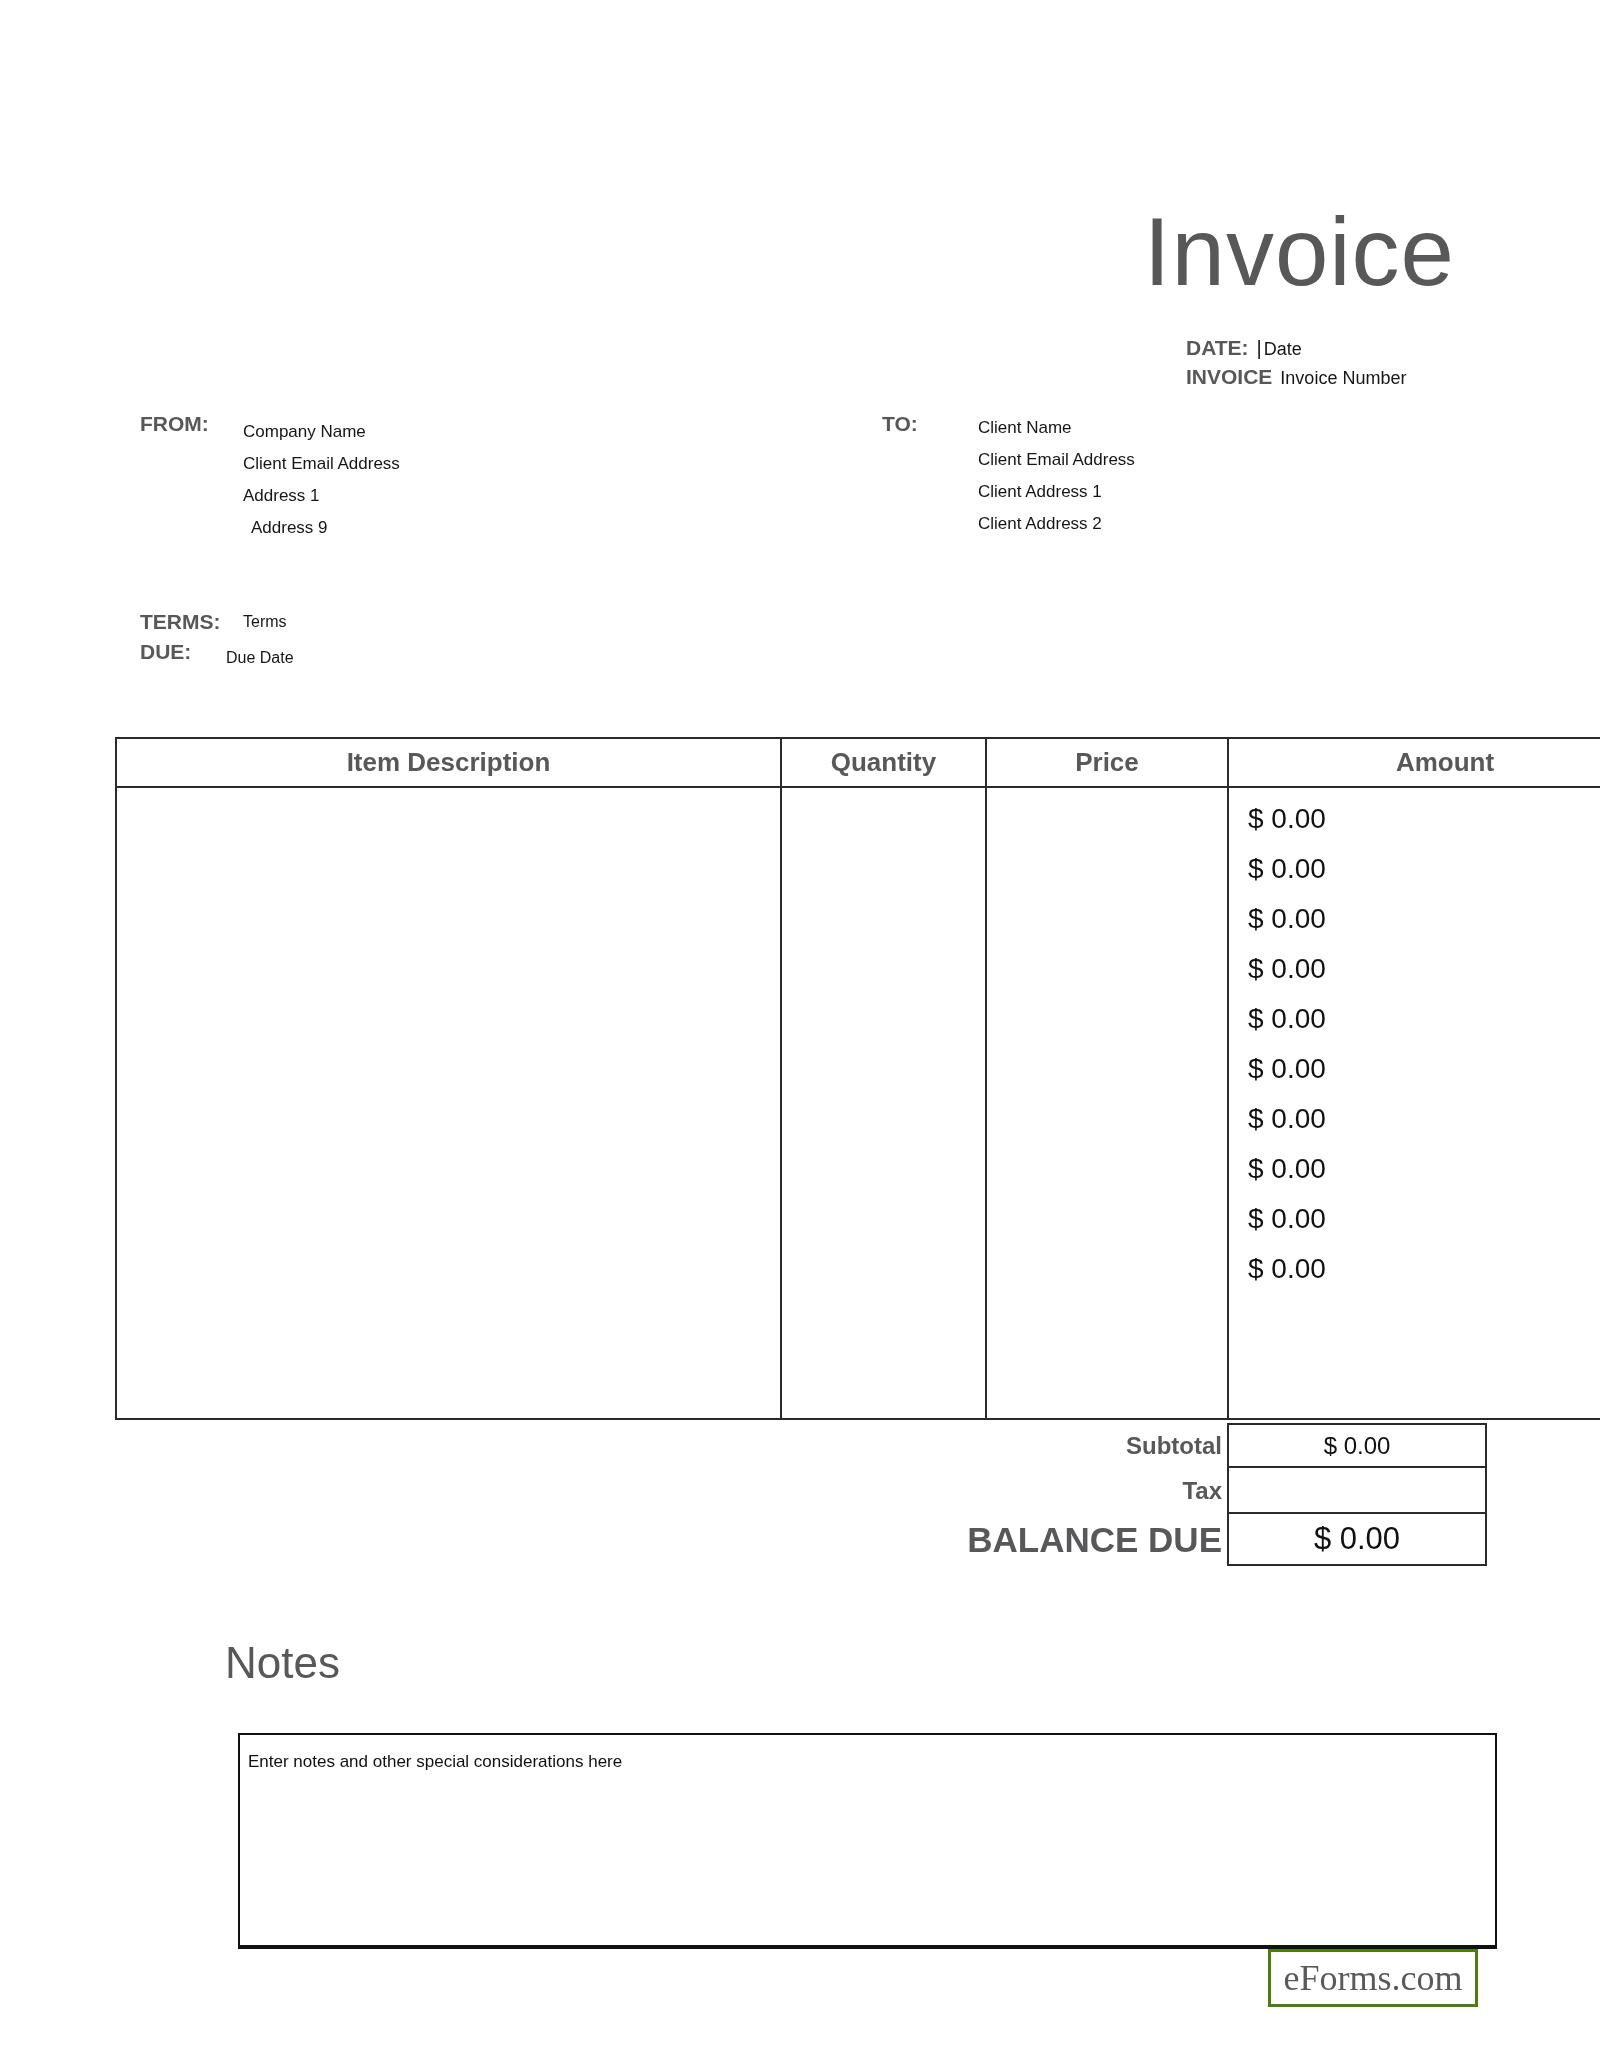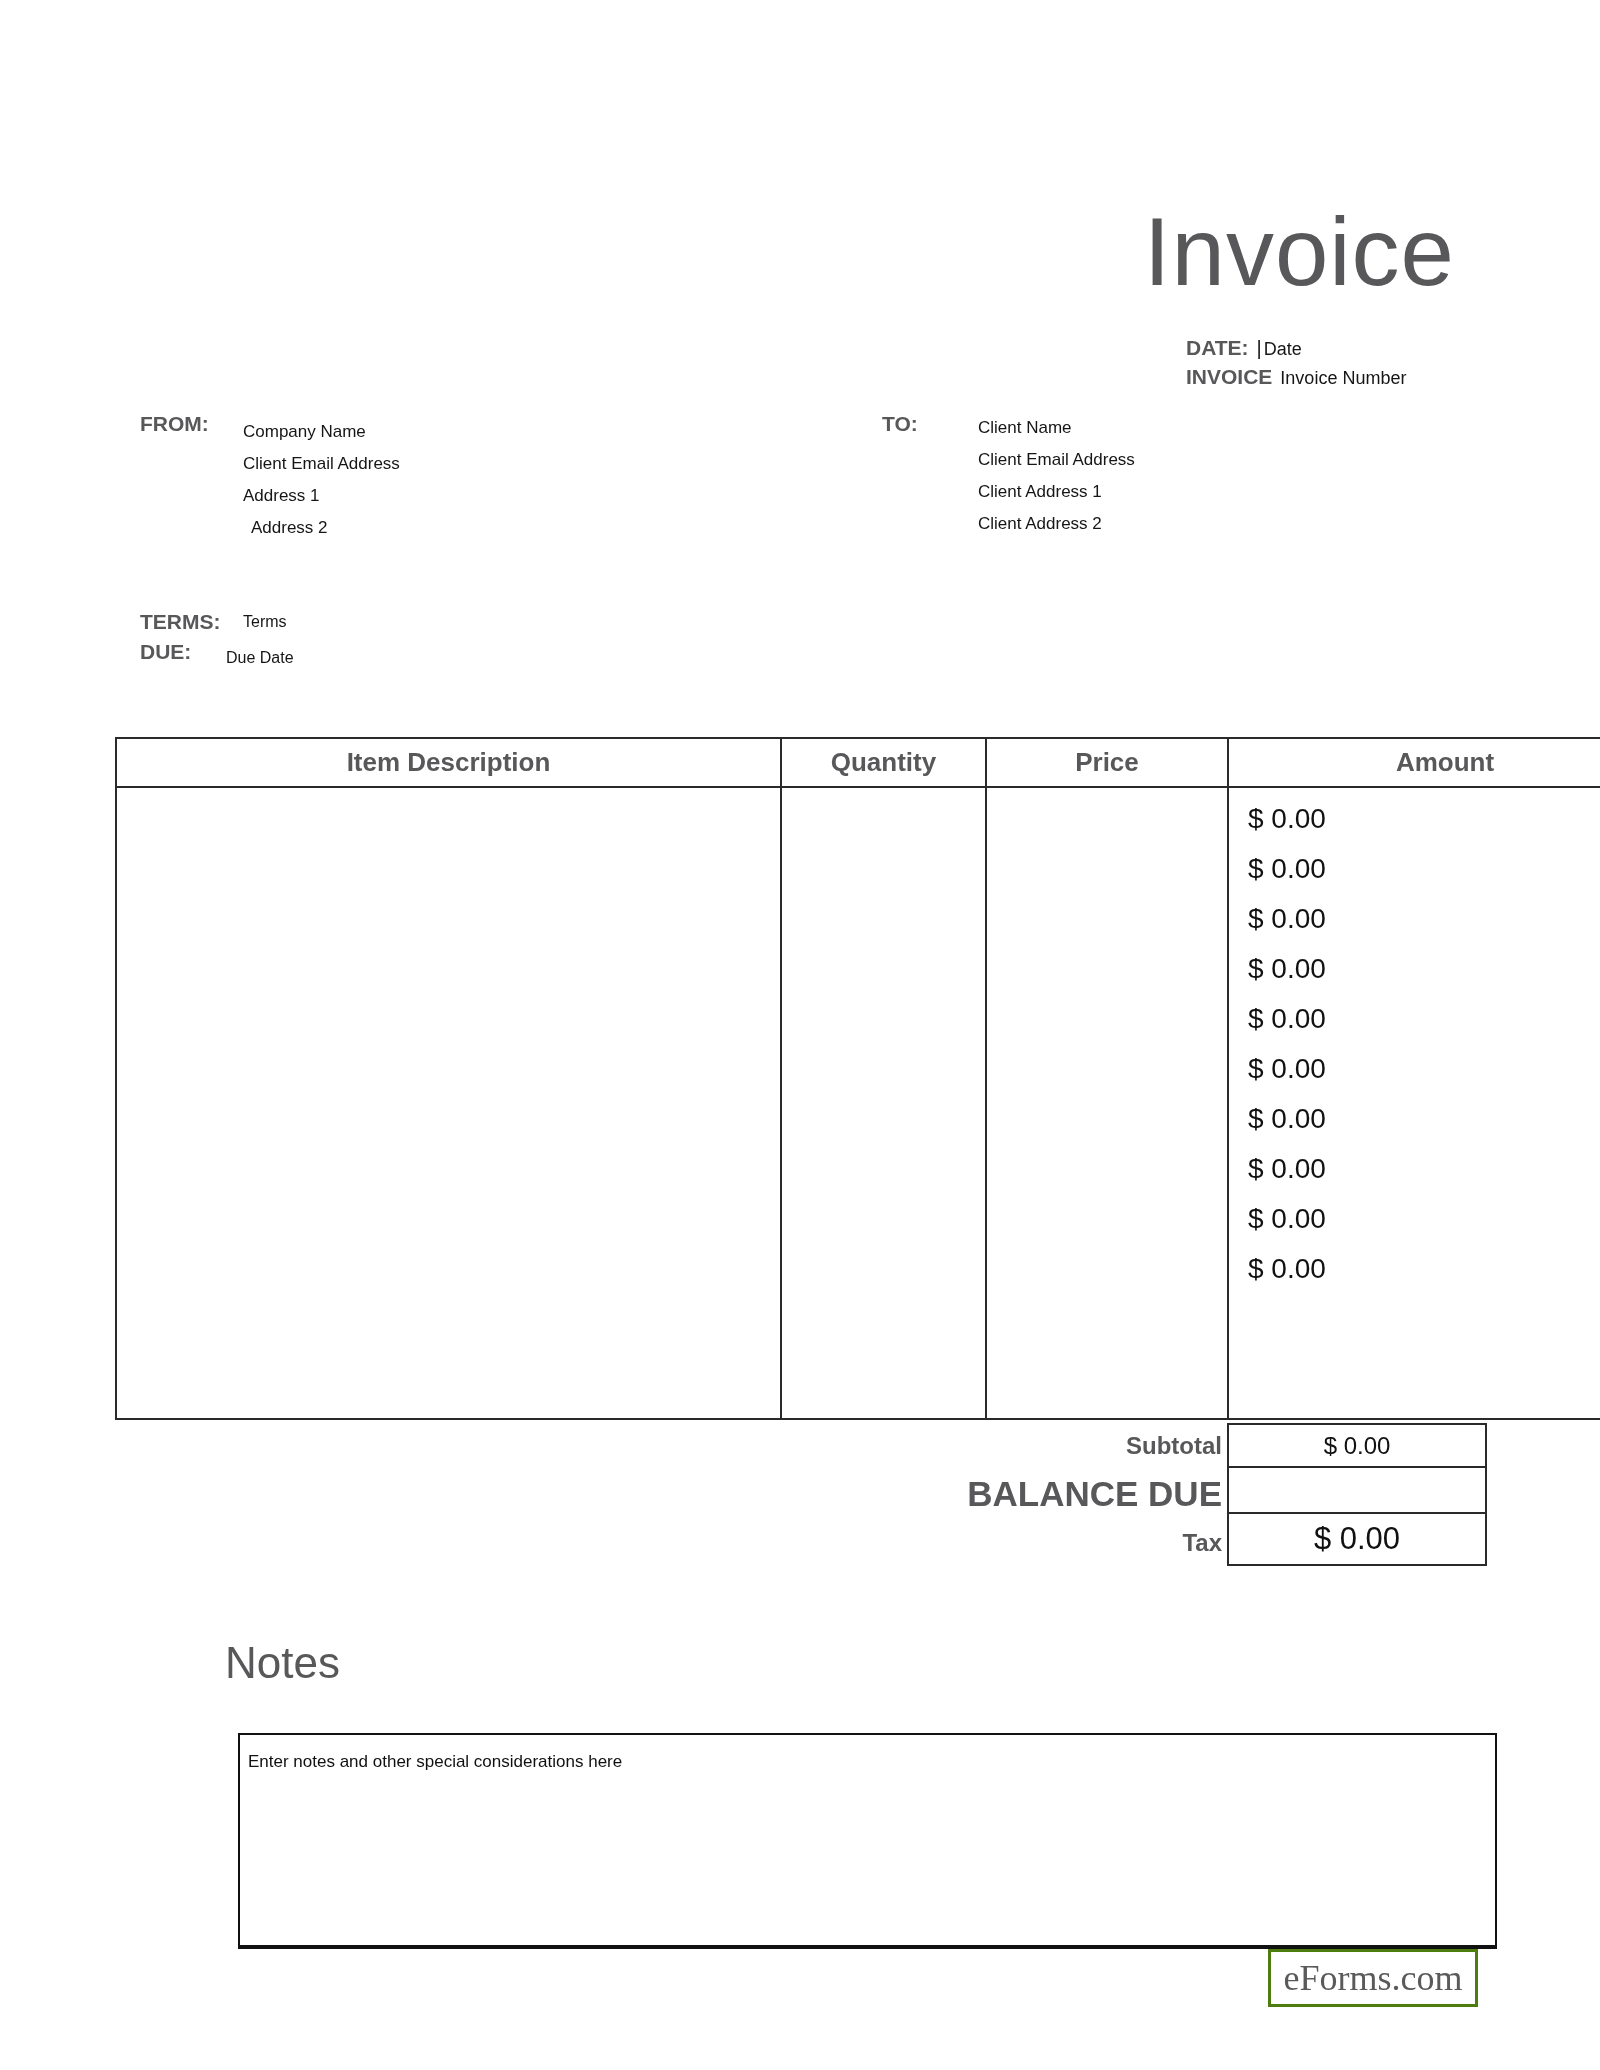--- a/index.html
+++ b/index.html
@@ -114,21 +114,21 @@
       <span class="meta-label">INVOICE</span>
       <span class="meta-value">Invoice Number</span>
     </div>
   </div>
 
   <div class="block-label from-label">FROM:</div>
   <div class="party-lines from-lines">
     <div>Company Name</div>
     <div>Client Email Address</div>
     <div>Address 1</div>
-    <div>Address 2</div>
+    <div>Address 9</div>
   </div>
 
   <div class="block-label to-label">TO:</div>
   <div class="party-lines to-lines">
     <div>Client Name</div>
     <div>Client Email Address</div>
     <div>Client Address 1</div>
     <div>Client Address 2</div>
   </div>
 
@@ -158,22 +158,22 @@
           <div class="amt-line">$ 0.00</div>
           <div class="amt-line">$ 0.00</div>
           <div class="amt-line">$ 0.00</div>
           <div class="amt-line">$ 0.00</div>
         </div>
     </div>
   </div>
 
   <div class="totals-labels">
     <div class="tot-label lbl-subtotal">Subtotal</div>
+    <div class="tot-label lbl-tax">Tax</div>
     <div class="tot-label lbl-balance">BALANCE DUE</div>
-    <div class="tot-label lbl-tax">Tax</div>
   </div>
   <div class="totals-boxes">
     <div class="tot-box box-subtotal">$ 0.00</div>
     <div class="tot-box box-tax"></div>
     <div class="tot-box box-balance">$ 0.00</div>
   </div>
 
   <div class="notes-heading">Notes</div>
   <div class="notes-box">Enter notes and other special considerations here</div>
 

